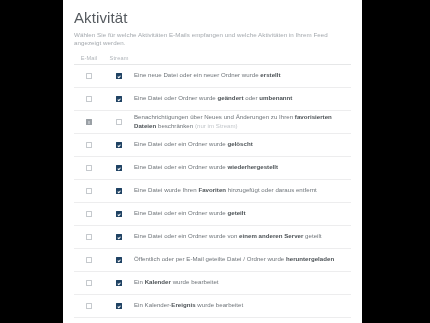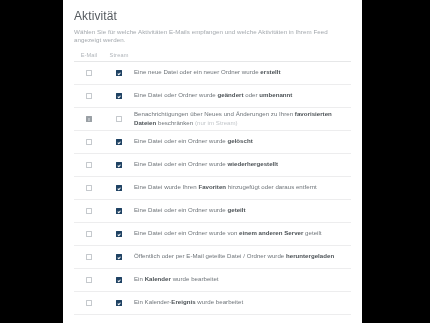--- a/index.html
+++ b/index.html
@@ -27,21 +27,21 @@
     width: 299px;
     height: 323px;
     background: #ffffff;
     box-sizing: border-box;
     overflow: hidden;
   }
   .card-inner {
     padding: 9px 11px 0 11px;
   }
   .section-title {
-    font-size: 12px;
+    font-size: 15px;
     color: #555a5f;
     font-weight: normal;
     margin: 0 0 5px 0;
     letter-spacing: 0.1px;
   }
   .section-desc {
     font-size: 6.2px;
     color: #a3a8ad;
     margin: 0 0 7px 0;
     line-height: 1.35;

